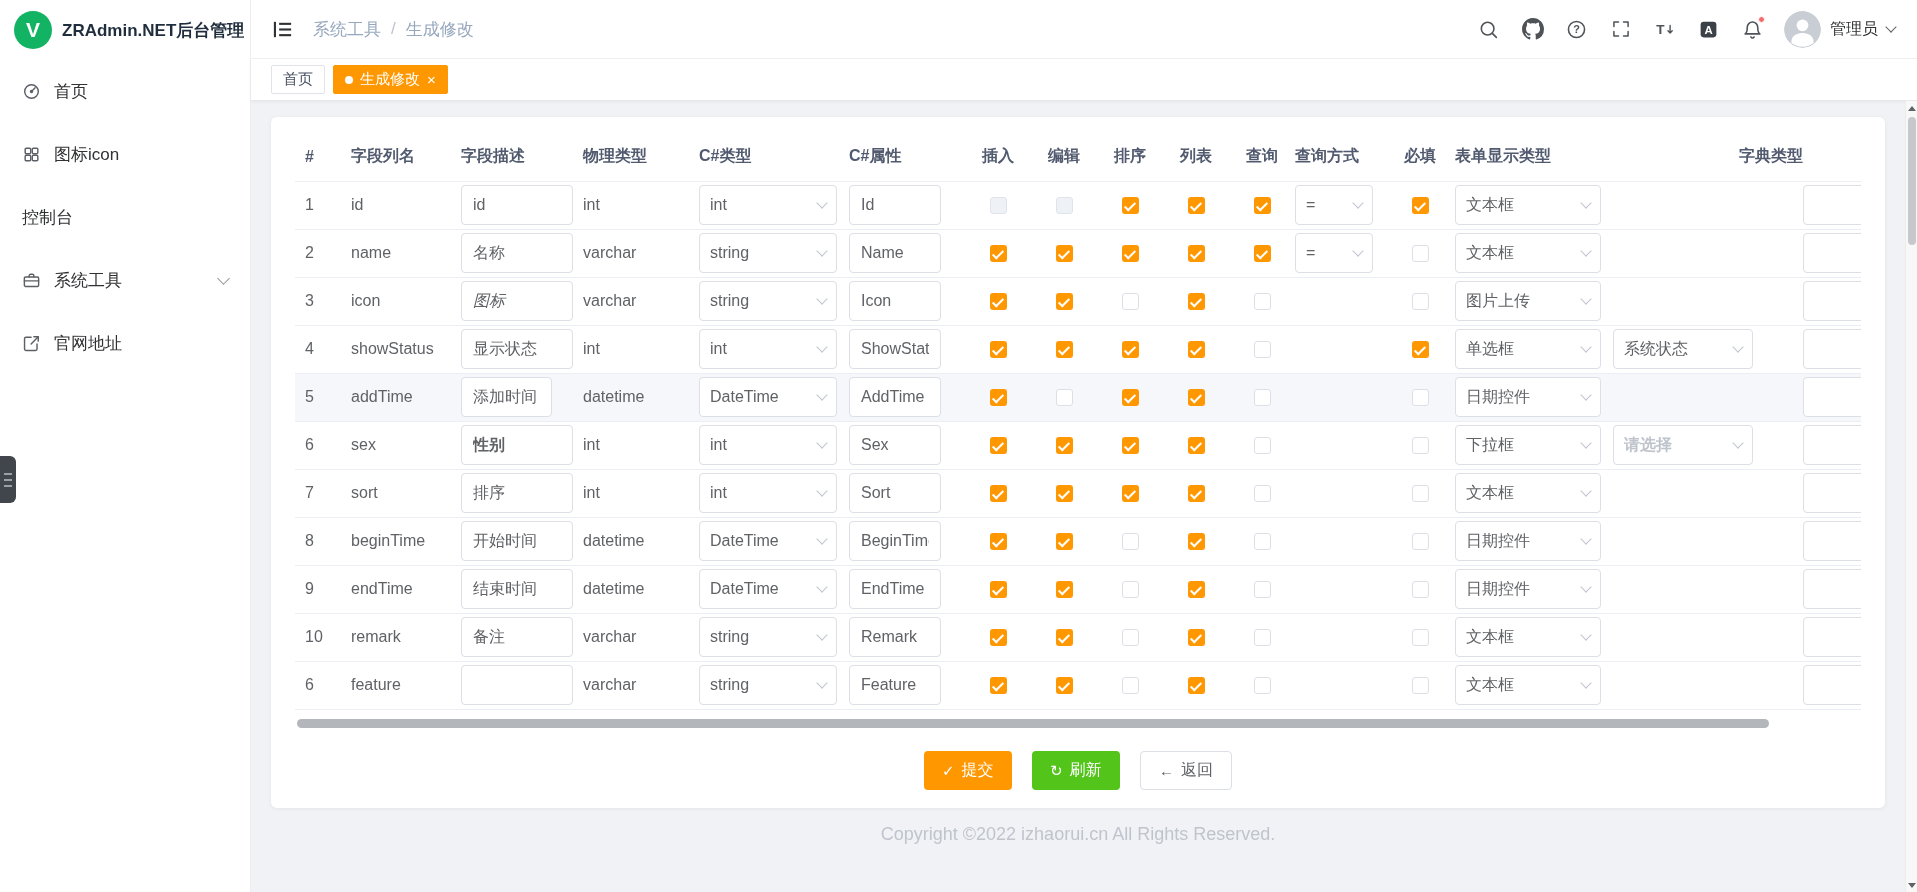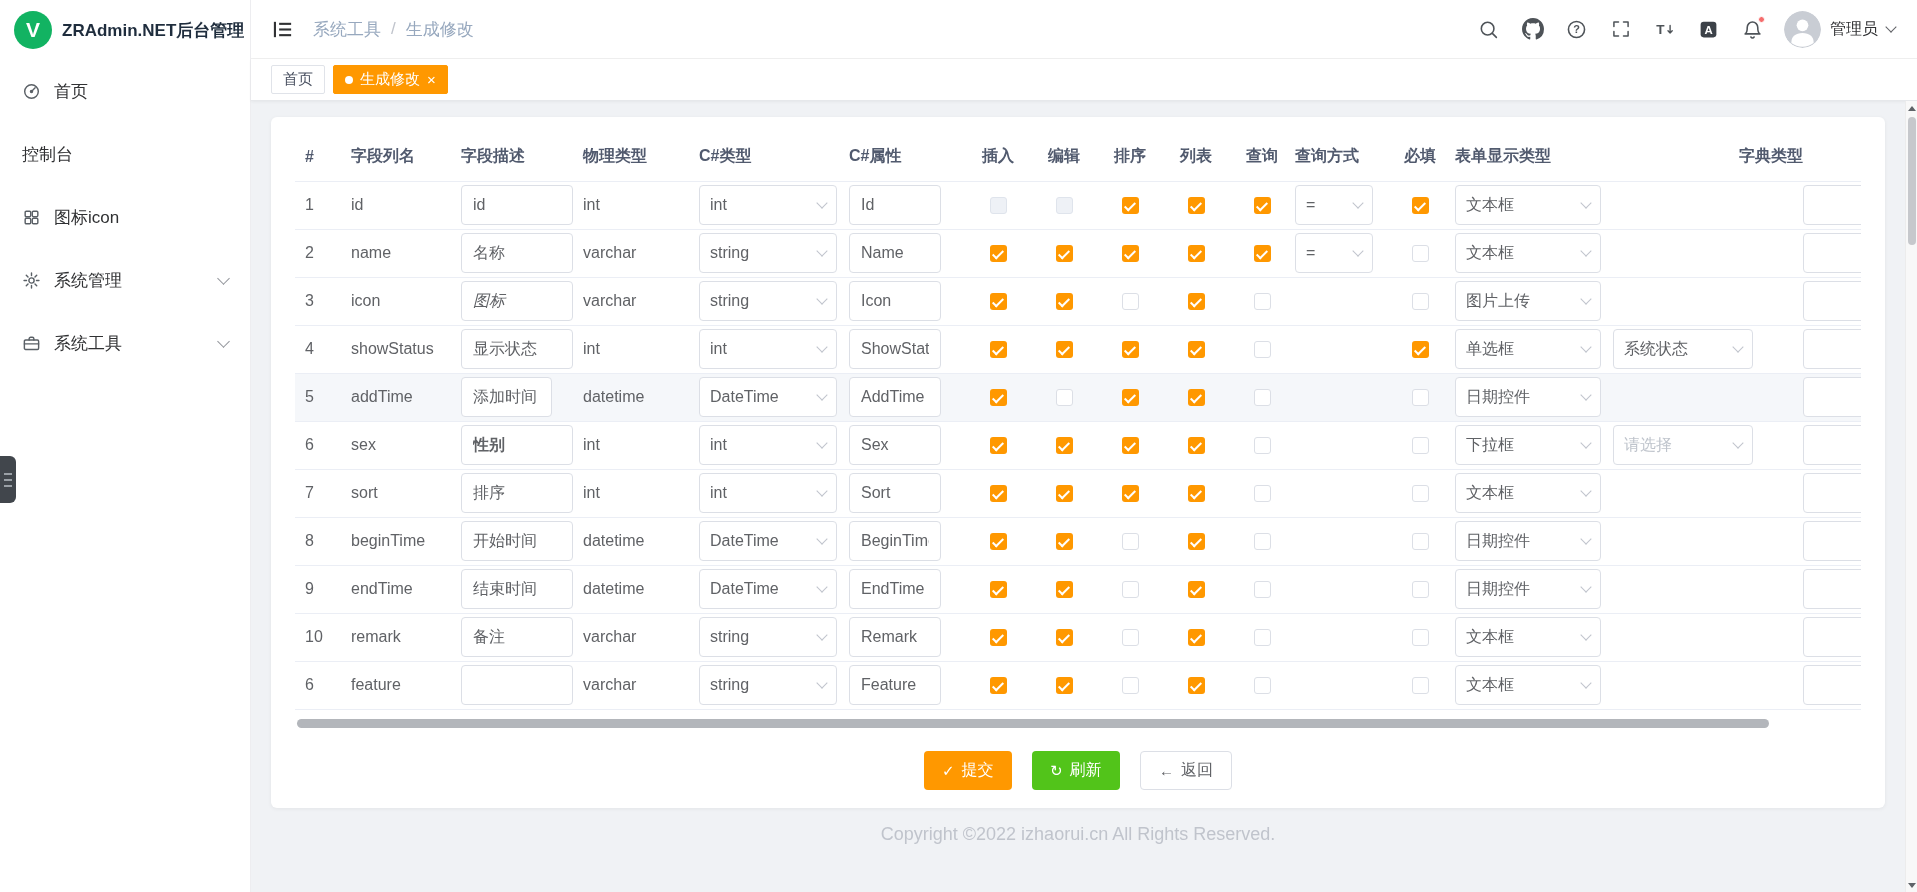--- a/index.html
+++ b/index.html
@@ -137,53 +137,53 @@
           <span class="m-ico">
             <svg viewBox="0 0 24 24" width="19" height="19" fill="none" stroke="currentColor" stroke-width="1.8" stroke-linecap="round" stroke-linejoin="round">
               <circle cx="12" cy="12" r="8.6"></circle>
               <line x1="12" y1="12" x2="16.6" y2="7.4"></line>
               <circle cx="12" cy="12" r="1.3" fill="currentColor"></circle>
             </svg>
           </span>
           <span class="m-label">首页</span>
         </div>
         <div class="menu-item">
-          <span class="m-label">控制台</span>
-        </div>
-        <div class="menu-item">
           <span class="m-ico">
             <svg viewBox="0 0 24 24" width="19" height="19" fill="none" stroke="currentColor" stroke-width="1.8" stroke-linecap="round" stroke-linejoin="round">
               <rect x="4" y="4" width="7" height="7" rx="1.4"></rect>
               <rect x="13" y="4" width="7" height="7" rx="1.4"></rect>
               <rect x="4" y="13" width="7" height="7" rx="1.4"></rect>
               <rect x="13" y="13" width="7" height="7" rx="1.4"></rect>
             </svg>
           </span>
           <span class="m-label">图标icon</span>
         </div>
         <div class="menu-item">
-          <span class="m-ico">
-            <svg viewBox="0 0 24 24" width="19" height="19" fill="none" stroke="currentColor" stroke-width="1.8" stroke-linecap="round" stroke-linejoin="round">
-              <circle cx="12" cy="12" r="3.3"></circle>
-              <path d="M12 2.6v3.1M12 18.3v3.1M2.6 12h3.1M18.3 12h3.1M5.4 5.4l2.2 2.2M16.4 16.4l2.2 2.2M18.6 5.4l-2.2 2.2M7.6 16.4l-2.2 2.2"></path>
-            </svg>
-          </span>
-          <span class="m-label">系统管理</span>
-          <span class="menu-chev"></span>
+          <span class="m-label">控制台</span>
         </div>
         <div class="menu-item">
           <span class="m-ico">
             <svg viewBox="0 0 24 24" width="19" height="19" fill="none" stroke="currentColor" stroke-width="1.8" stroke-linecap="round" stroke-linejoin="round">
               <rect x="3" y="7.5" width="18" height="12" rx="1.5"></rect>
               <path d="M9 7.5V6a2 2 0 0 1 2-2h2a2 2 0 0 1 2 2v1.5"></path>
               <line x1="3" y1="12.5" x2="21" y2="12.5"></line>
             </svg>
           </span>
           <span class="m-label">系统工具</span>
           <span class="menu-chev"></span>
+        </div>
+        <div class="menu-item">
+          <span class="m-ico">
+            <svg viewBox="0 0 24 24" width="19" height="19" fill="none" stroke="currentColor" stroke-width="1.8" stroke-linecap="round" stroke-linejoin="round">
+              <path d="M19 12.5V19a1.8 1.8 0 0 1-1.8 1.8H5A1.8 1.8 0 0 1 3.2 19V5.8A1.8 1.8 0 0 1 5 4h6.5"></path>
+              <path d="M15 3.5h5.5V9"></path>
+              <line x1="20.5" y1="3.5" x2="11.5" y2="12.5"></line>
+            </svg>
+          </span>
+          <span class="m-label">官网地址</span>
         </div>
       </nav>
   </aside>
 
   <div class="main">
 
     <header class="navbar">
       <div class="nav-left">
         <span class="collapse-icon">
           <svg viewBox="0 0 24 24" width="23" height="23" fill="currentColor">
@@ -436,21 +436,21 @@
                   <td class="c"><span class="checkbox checked"></span></td>
                   <td class="c"><span class="checkbox checked"></span></td>
                   <td class="c"><span class="checkbox checked"></span></td>
                   <td class="c"><span class="checkbox unchecked"></span></td>
                   <td></td>
                   <td class="c"><span class="checkbox unchecked"></span></td>
                   <td><div class="sel" style="width: 146px;">
                       <span class="val">下拉框</span>
                       <i class="chev"></i>
                     </div></td>
-                  <td><div class="sel" style="width: 140px;">
+                  <td><div class="sel" style="width: 140px; font-weight: bold;">
                       <span class="val ph">请选择</span>
                       <i class="chev"></i>
                     </div></td>
                   <td><input class="tbl-input" value="" style="width: 138px;"></td>
                 </tr>
                 <tr>
                   <td class=" first">7</td>
                   <td>sort</td>
                   <td><input class="tbl-input" value="排序" style="width: 112px;"></td>
                   <td>int</td>

